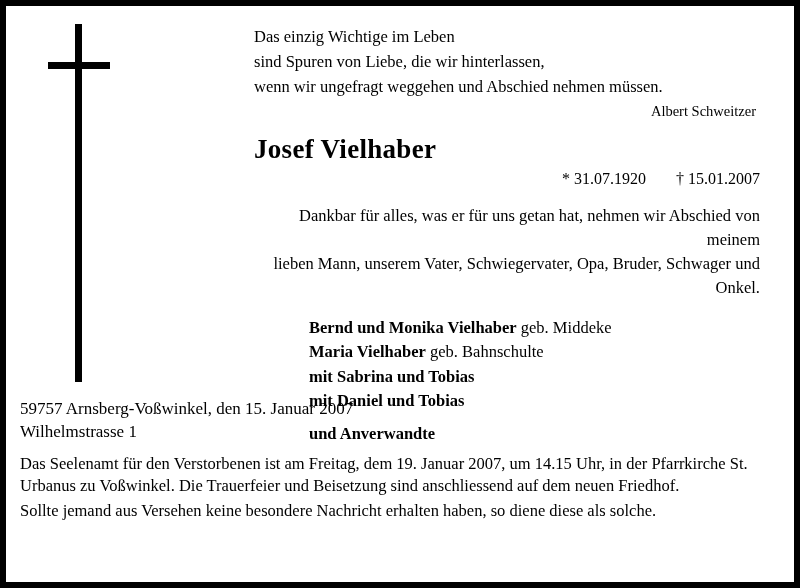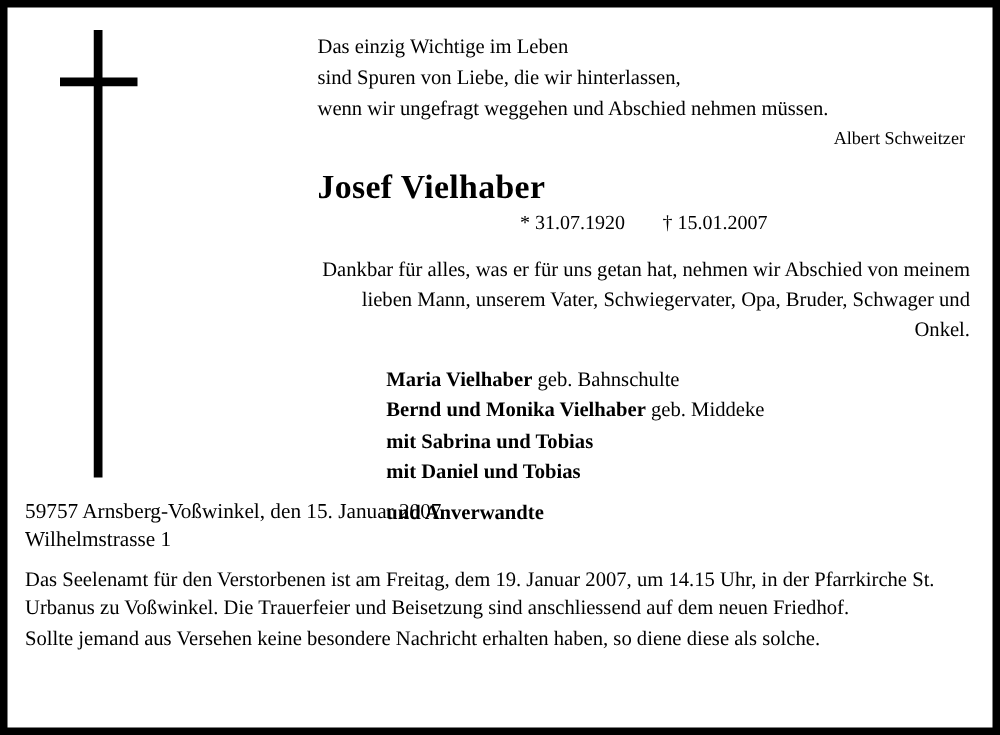--- a/index.html
+++ b/index.html
@@ -20,21 +20,21 @@
     height: 588px;
     background: #ffffff;
     box-sizing: border-box;
     border: 6px solid #000000;
   }
   .inner {
     position: relative;
     width: 100%;
     height: 100%;
     box-sizing: border-box;
-    padding: 10px 18px 0 18px;
+    padding: 10px 34px 0 18px;
   }
 
   
   .cross {
     position: absolute;
     left: 42px;
     top: 18px;
     width: 62px;
     height: 358px;
   }
@@ -73,21 +73,21 @@
   }
 
   .name {
     text-align: left;
     font-size: 27px;
     font-weight: bold;
     margin-top: 14px;
     letter-spacing: 0.3px;
   }
   .dates {
-    text-align: center;
+    text-align: right;
     font-size: 16px;
     margin-top: 5px;
   }
   .dates .sep {
     display: inline-block;
     width: 22px;
   }
 
   .tribute {
     margin-top: 16px;
@@ -155,24 +155,24 @@
         <span>† 15.01.2007</span>
       </div>
 
       <div class="tribute">
         <span class="l1">Dankbar für alles, was er für uns getan hat, nehmen wir Abschied von meinem</span>
         <span class="l2">lieben Mann, unserem Vater, Schwiegervater, Opa, Bruder, Schwager und Onkel.</span>
       </div>
 
       <div class="family">
         <div class="row">
-          <span class="bold">Maria Vielhaber</span><span> geb. Bahnschulte</span>
+          <span class="bold">Bernd und Monika Vielhaber</span><span> geb. Middeke</span>
         </div>
         <div class="row">
-          <span class="bold">Bernd und Monika Vielhaber</span><span> geb. Middeke</span>
+          <span class="bold">Maria Vielhaber</span><span> geb. Bahnschulte</span>
         </div>
         <div class="row">
           <span class="bold">mit Sabrina und Tobias</span><span></span>
         </div>
         <div class="row">
           <span class="bold">mit Daniel und Tobias</span><span></span>
         </div>
         <div class="rel">und Anverwandte</div>
       </div>
     </div>

